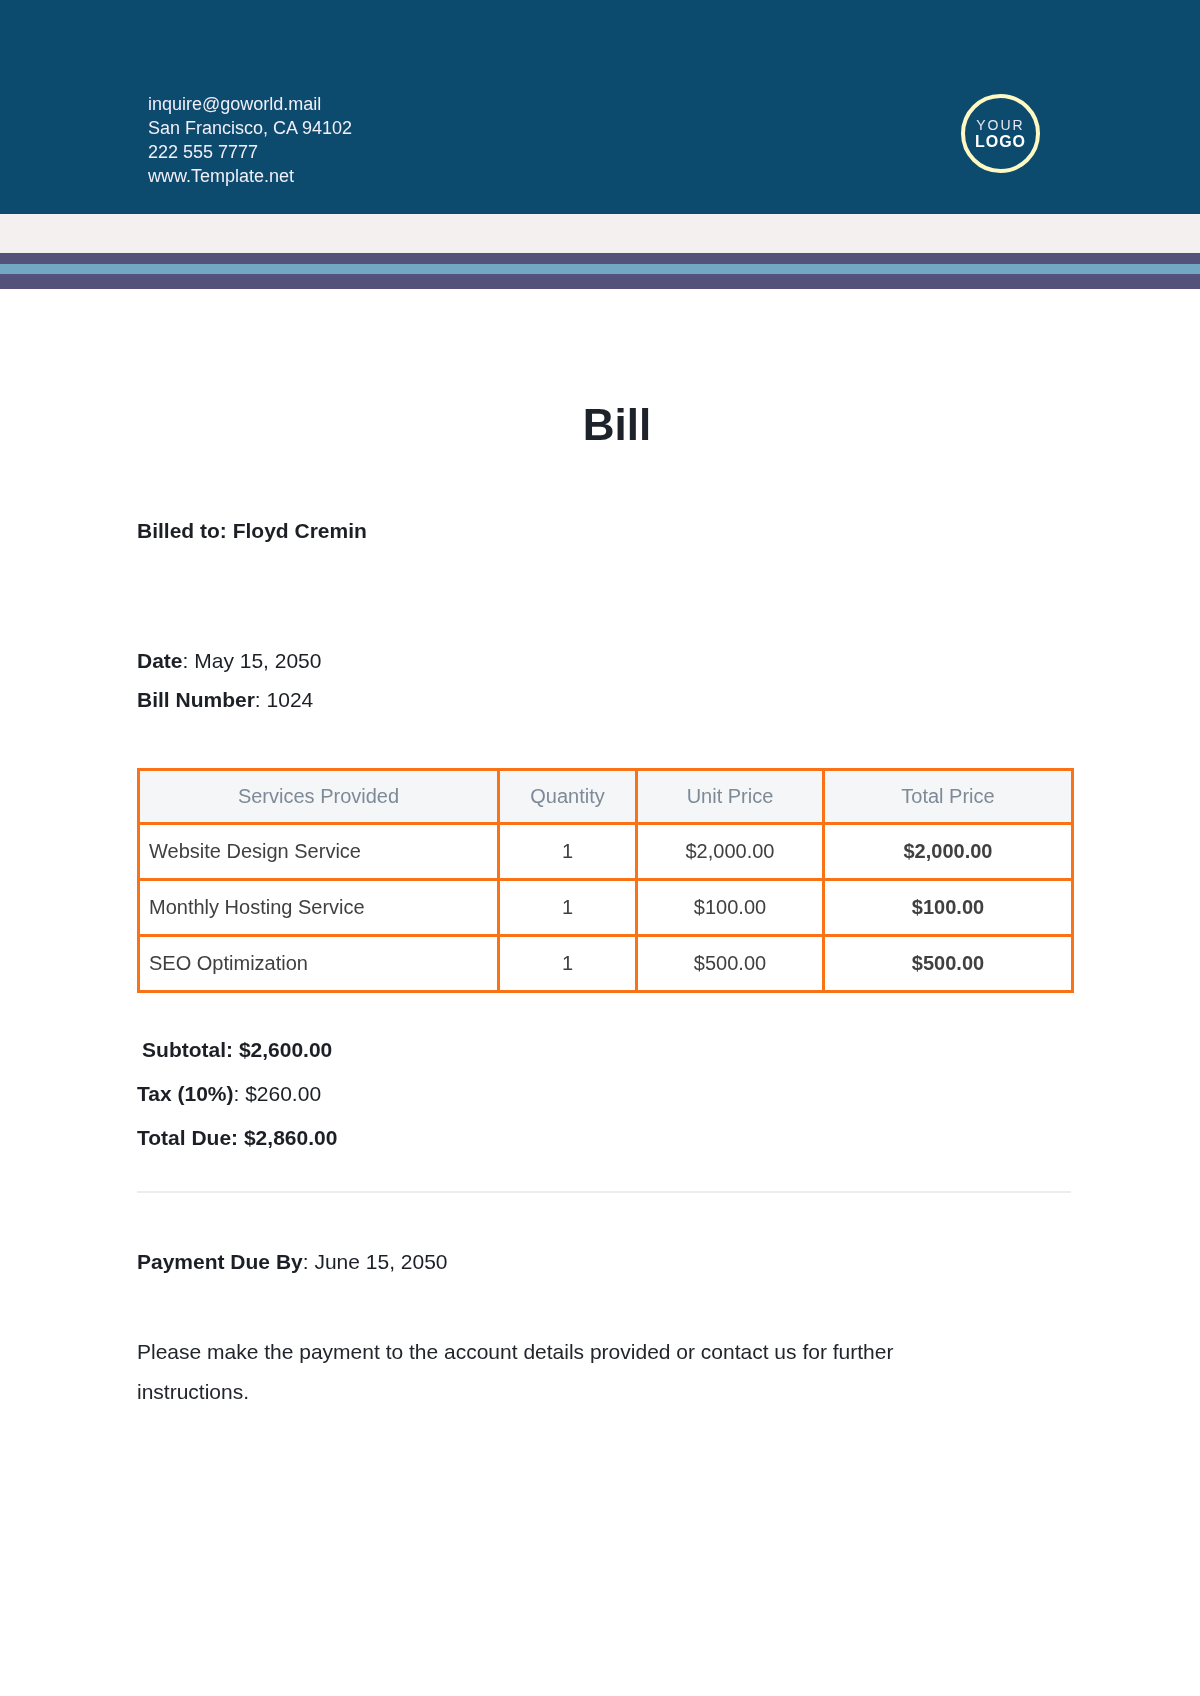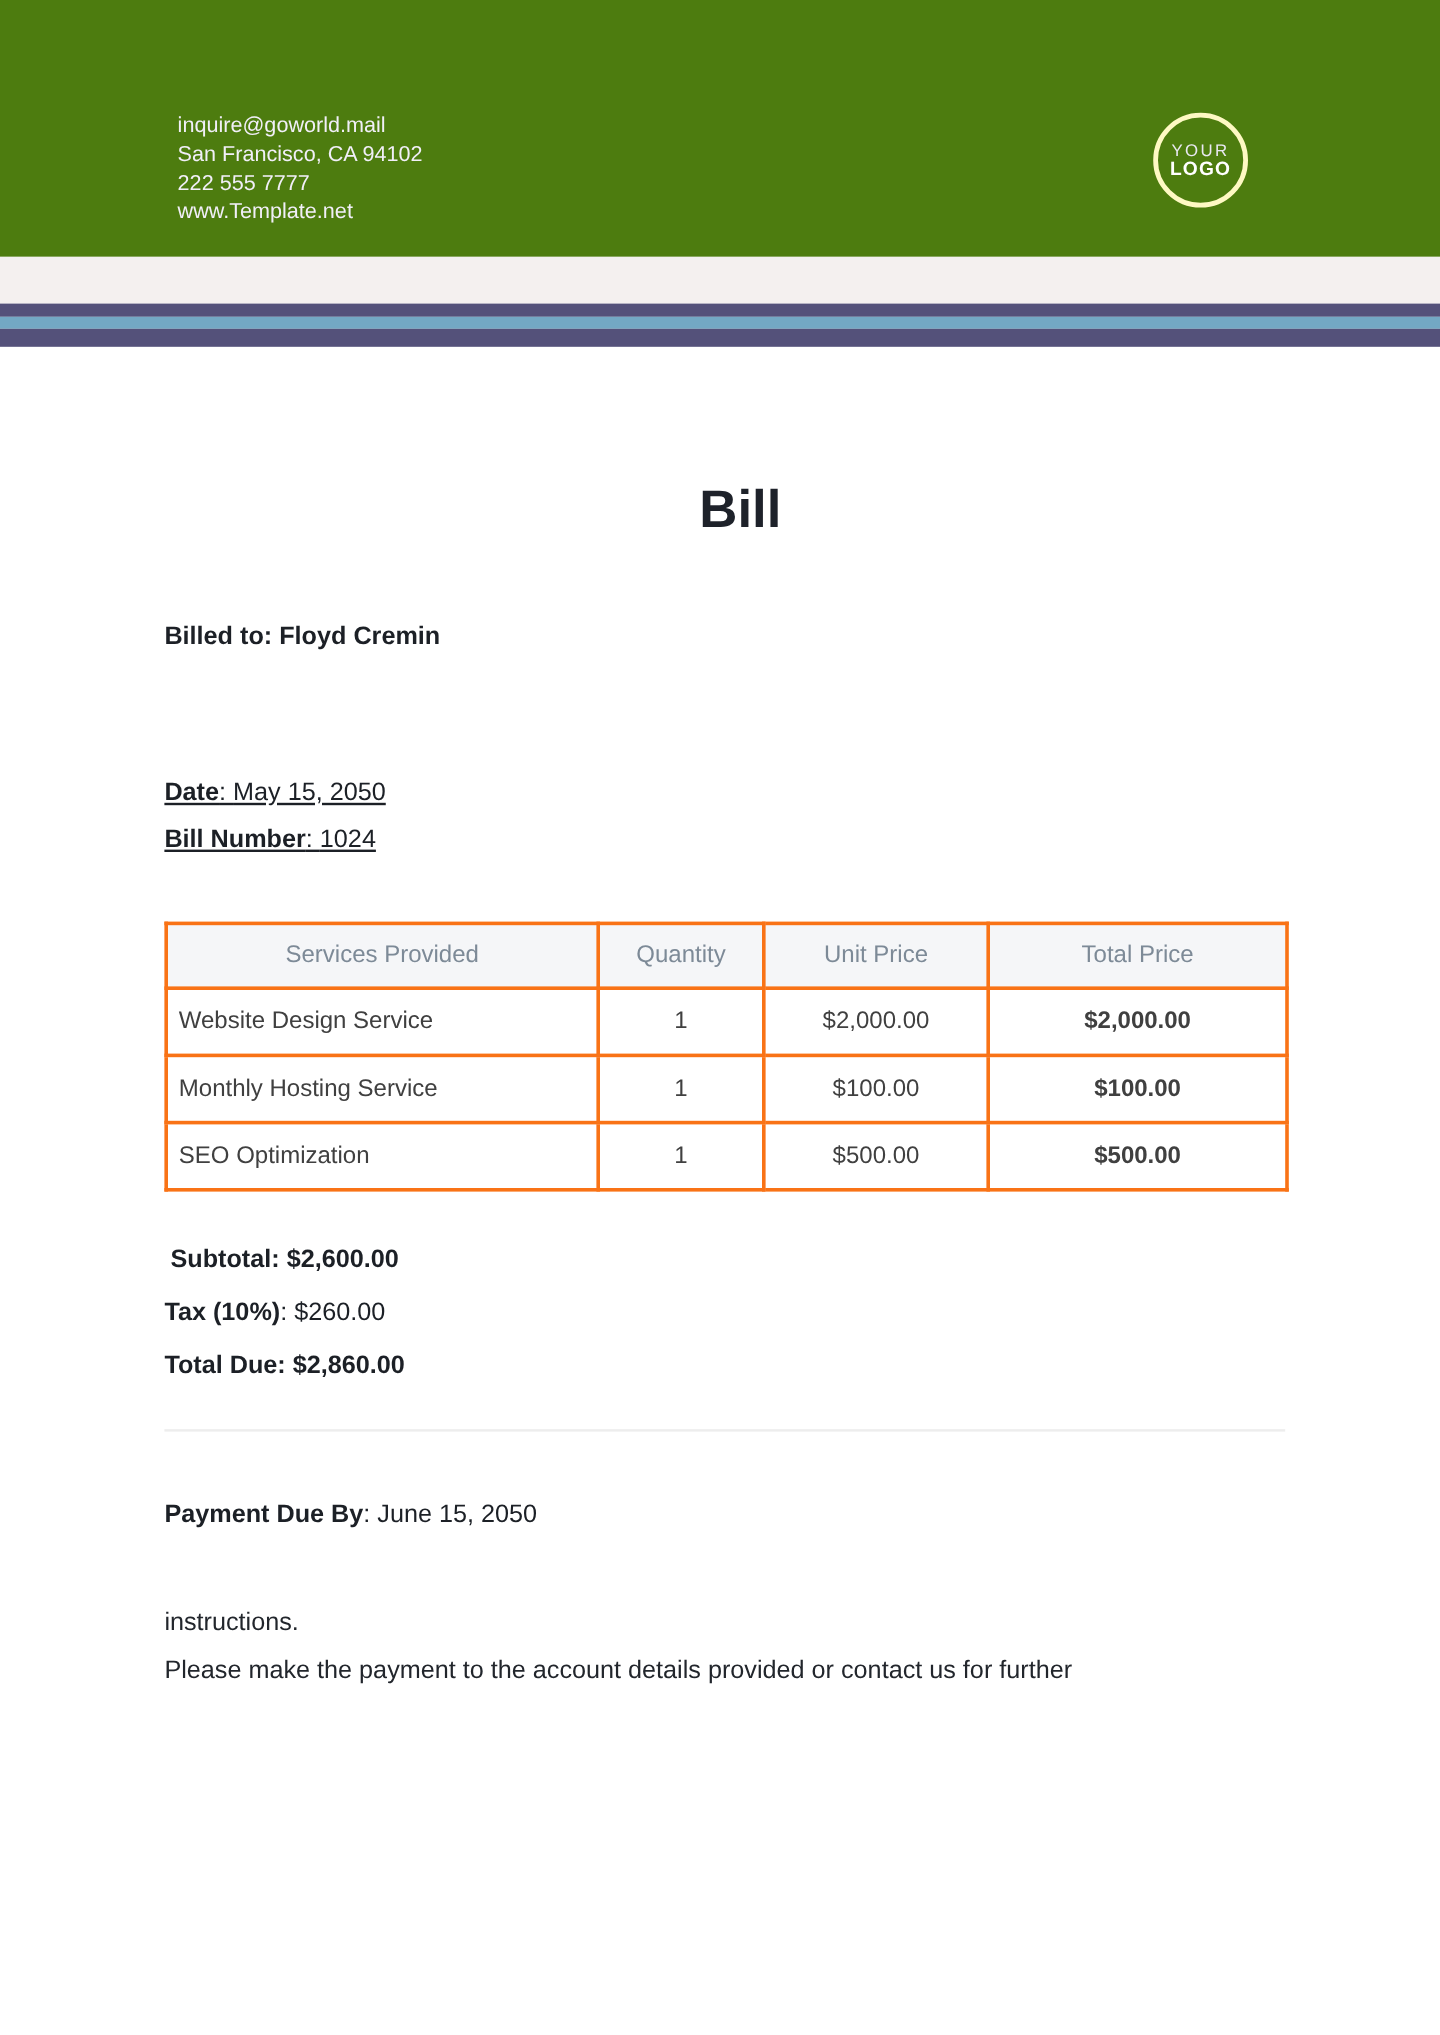--- a/index.html
+++ b/index.html
@@ -4,21 +4,21 @@
 <style>
   html, body { margin: 0; padding: 0; background: #ffffff; }
   body {
     width: 1200px; height: 1696px; position: relative;
     font-family: "Liberation Sans", "DejaVu Sans", sans-serif;
     color: #1c2026;
   }
   .page { position: absolute; inset: 0; background: #ffffff; overflow: hidden; }
 
   
-  .header-band { position: absolute; left: 0; top: 0; width: 1200px; height: 214px; background: #4d7c0f; }
+  .header-band { position: absolute; left: 0; top: 0; width: 1200px; height: 214px; background: #0c4a6e; }
   .contact-block { position: absolute; left: 148px; top: 92px; }
   .contact-line { font-size: 18px; line-height: 24px; color: #f1eff8; font-weight: 400; }
   .logo-circle {
     position: absolute; left: 961px; top: 94px; width: 71px; height: 71px;
     border: 4px solid #fef9c3; border-radius: 50%;
     display: flex; flex-direction: column; align-items: center; justify-content: center;
   }
   .logo-top { font-size: 14px; line-height: 16px; letter-spacing: 2px; color: #e9e8f2; font-weight: 300; }
   .logo-bottom { font-size: 16px; line-height: 18px; letter-spacing: 1px; color: #ffffff; font-weight: 700; }
 
@@ -30,21 +30,21 @@
   
   .doc-title {
     position: absolute; left: 17px; top: 398px; width: 1200px; height: 54px;
     line-height: 54px; text-align: center; font-size: 44px; font-weight: 700; color: #1e222a;
   }
 
   
   .billed-block { position: absolute; left: 137px; top: 511px; }
   .billed-block div { font-size: 21px; line-height: 39px; font-weight: 700; }
 
-  .meta-block { position: absolute; left: 137px; top: 641px; text-decoration: underline; }
+  .meta-block { position: absolute; left: 137px; top: 641px; }
   .meta-block div { font-size: 21px; line-height: 39px; font-weight: 400; }
   .lbl { font-weight: 700; }
 
   
   .services-table {
     position: absolute; left: 137px; top: 768px; width: 934px;
     border-collapse: collapse; table-layout: fixed; font-size: 20px;
   }
   .services-table th, .services-table td { border: 3px solid #f97316; text-align: center; }
   .services-table th {
@@ -139,17 +139,17 @@
     <div class="totals-line-bold">Subtotal: $2,600.00</div>
     <div><span class="lbl">Tax (10%)</span><span>: </span><span>$260.00</span></div>
     <div class="totals-line-bold">Total Due: $2,860.00</div>
   </div>
 
   <div class="divider"></div>
 
   <div class="payment-line"><span class="lbl">Payment Due By</span><span>: </span><span>June 15, 2050</span></div>
 
   <div class="note-block">
+    <div>Please make the payment to the account details provided or contact us for further</div>
     <div>instructions.</div>
-    <div>Please make the payment to the account details provided or contact us for further</div>
   </div>
 
 </div>
 
 </body></html>

